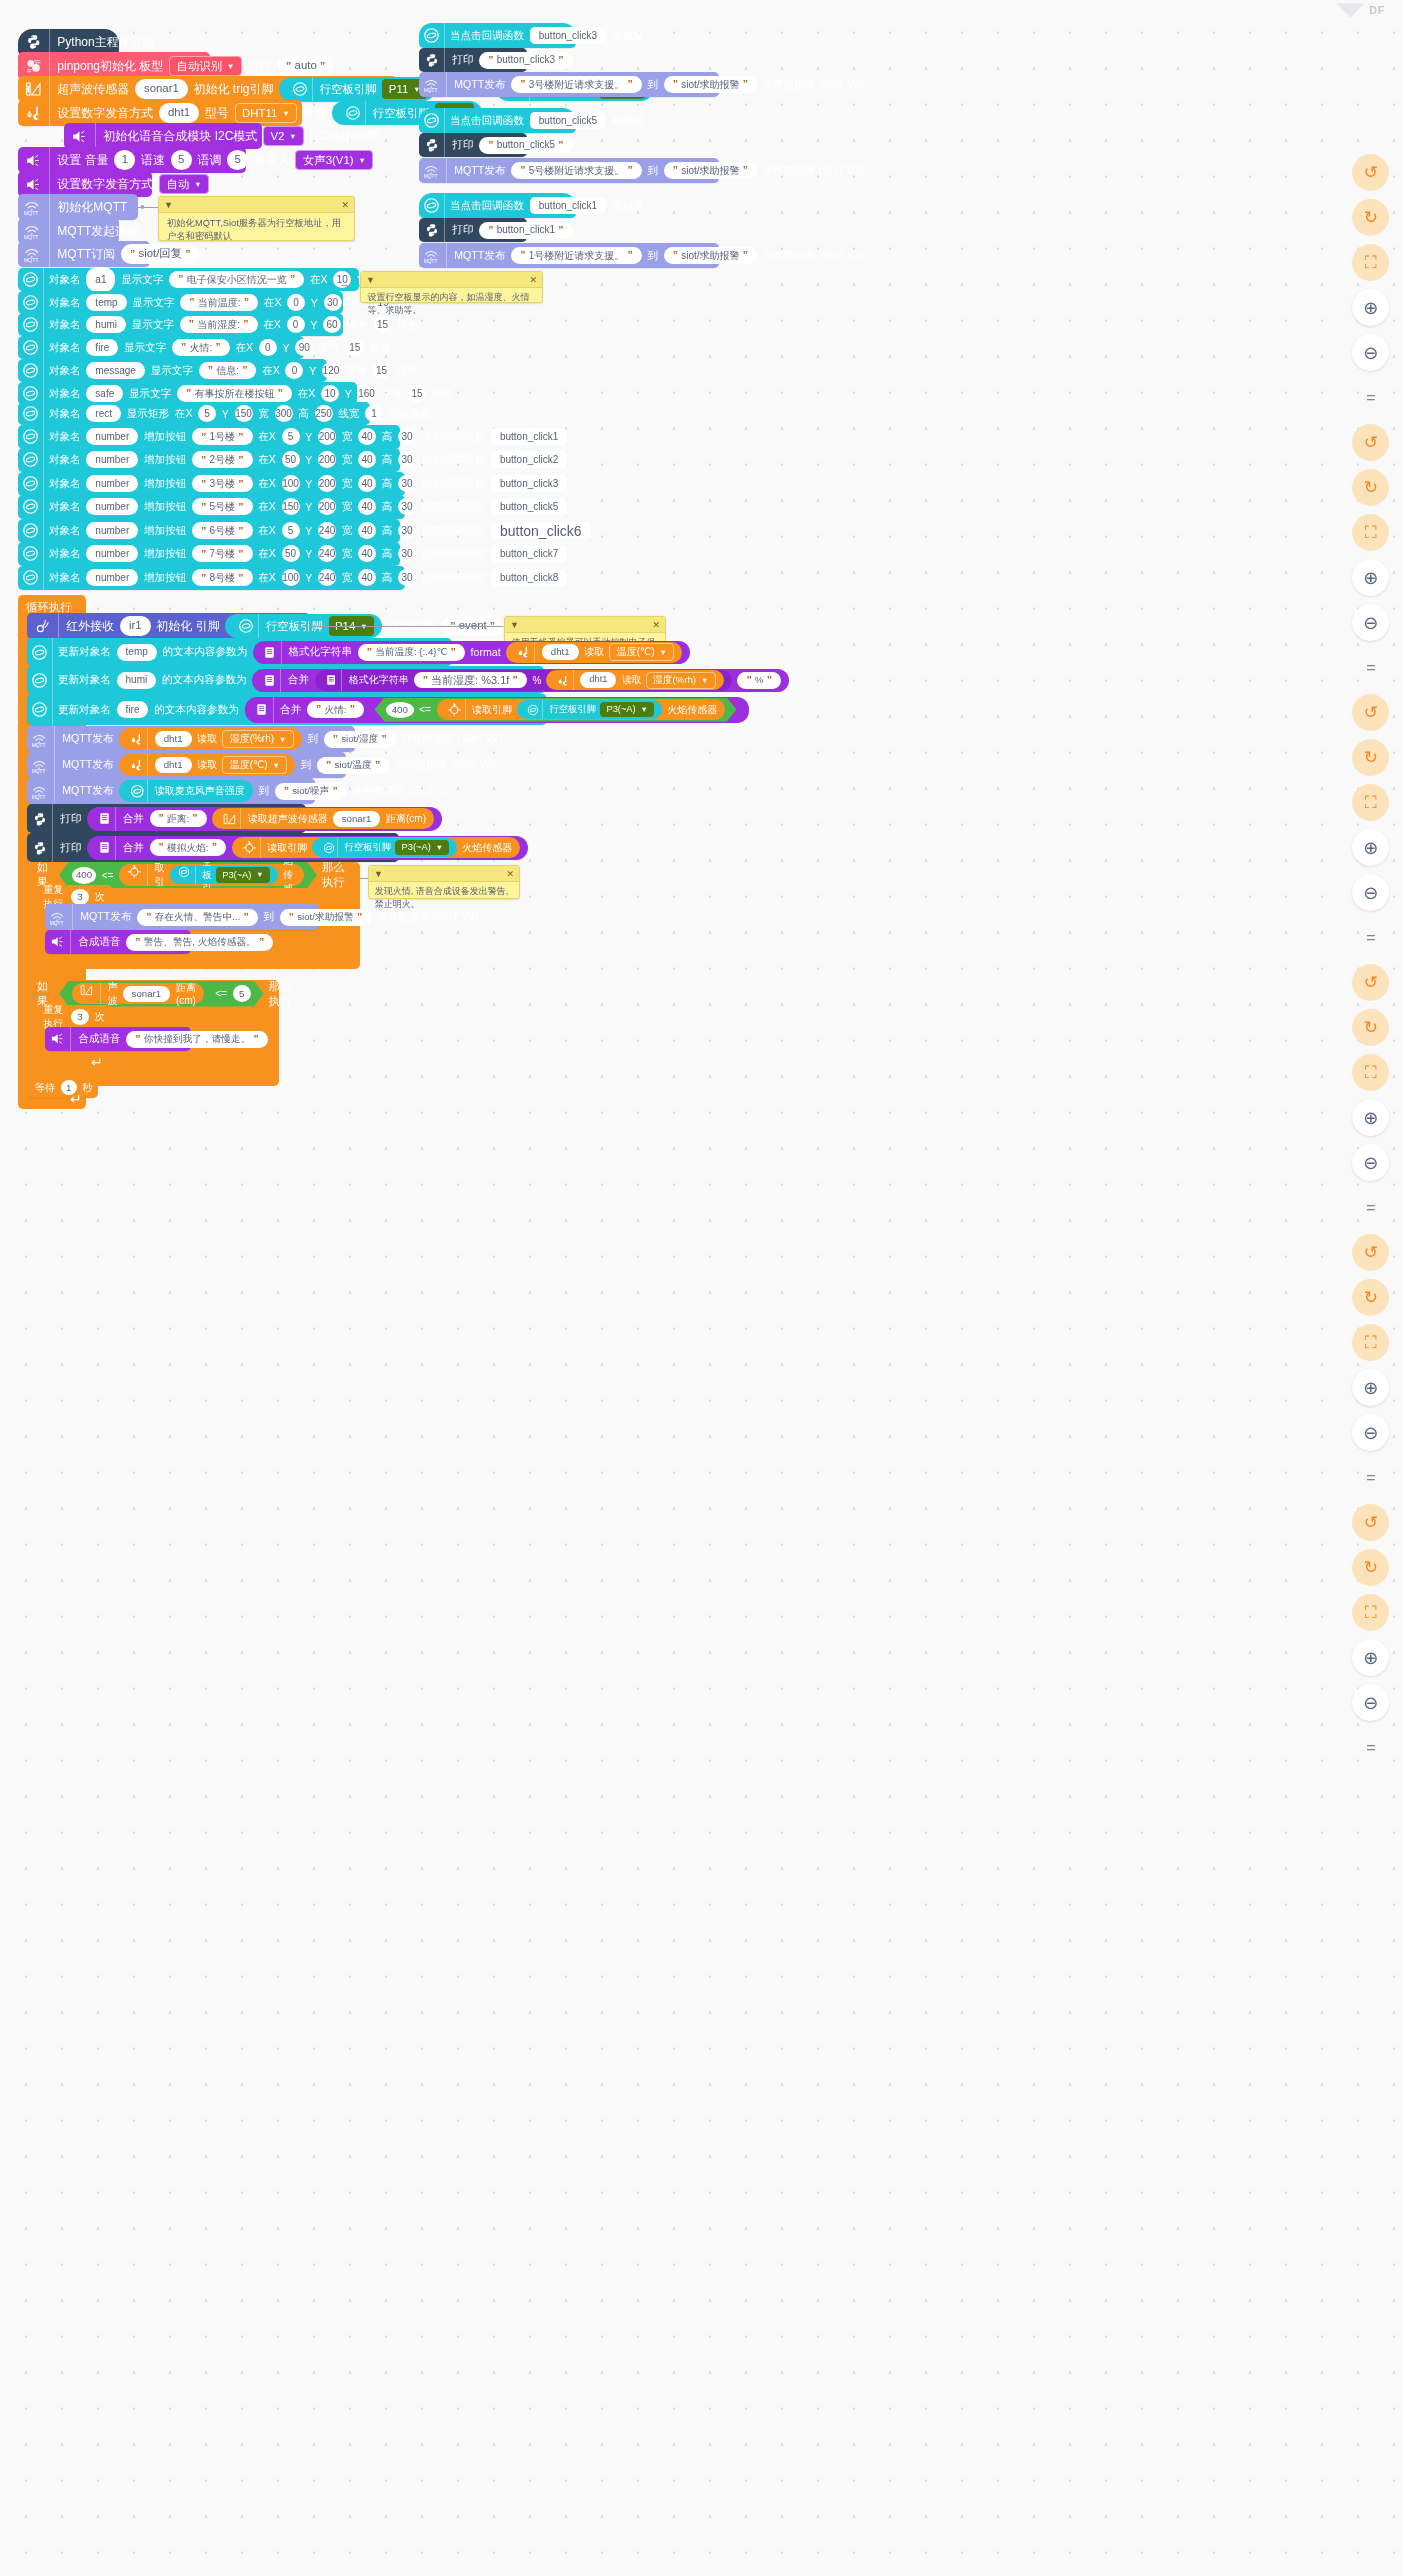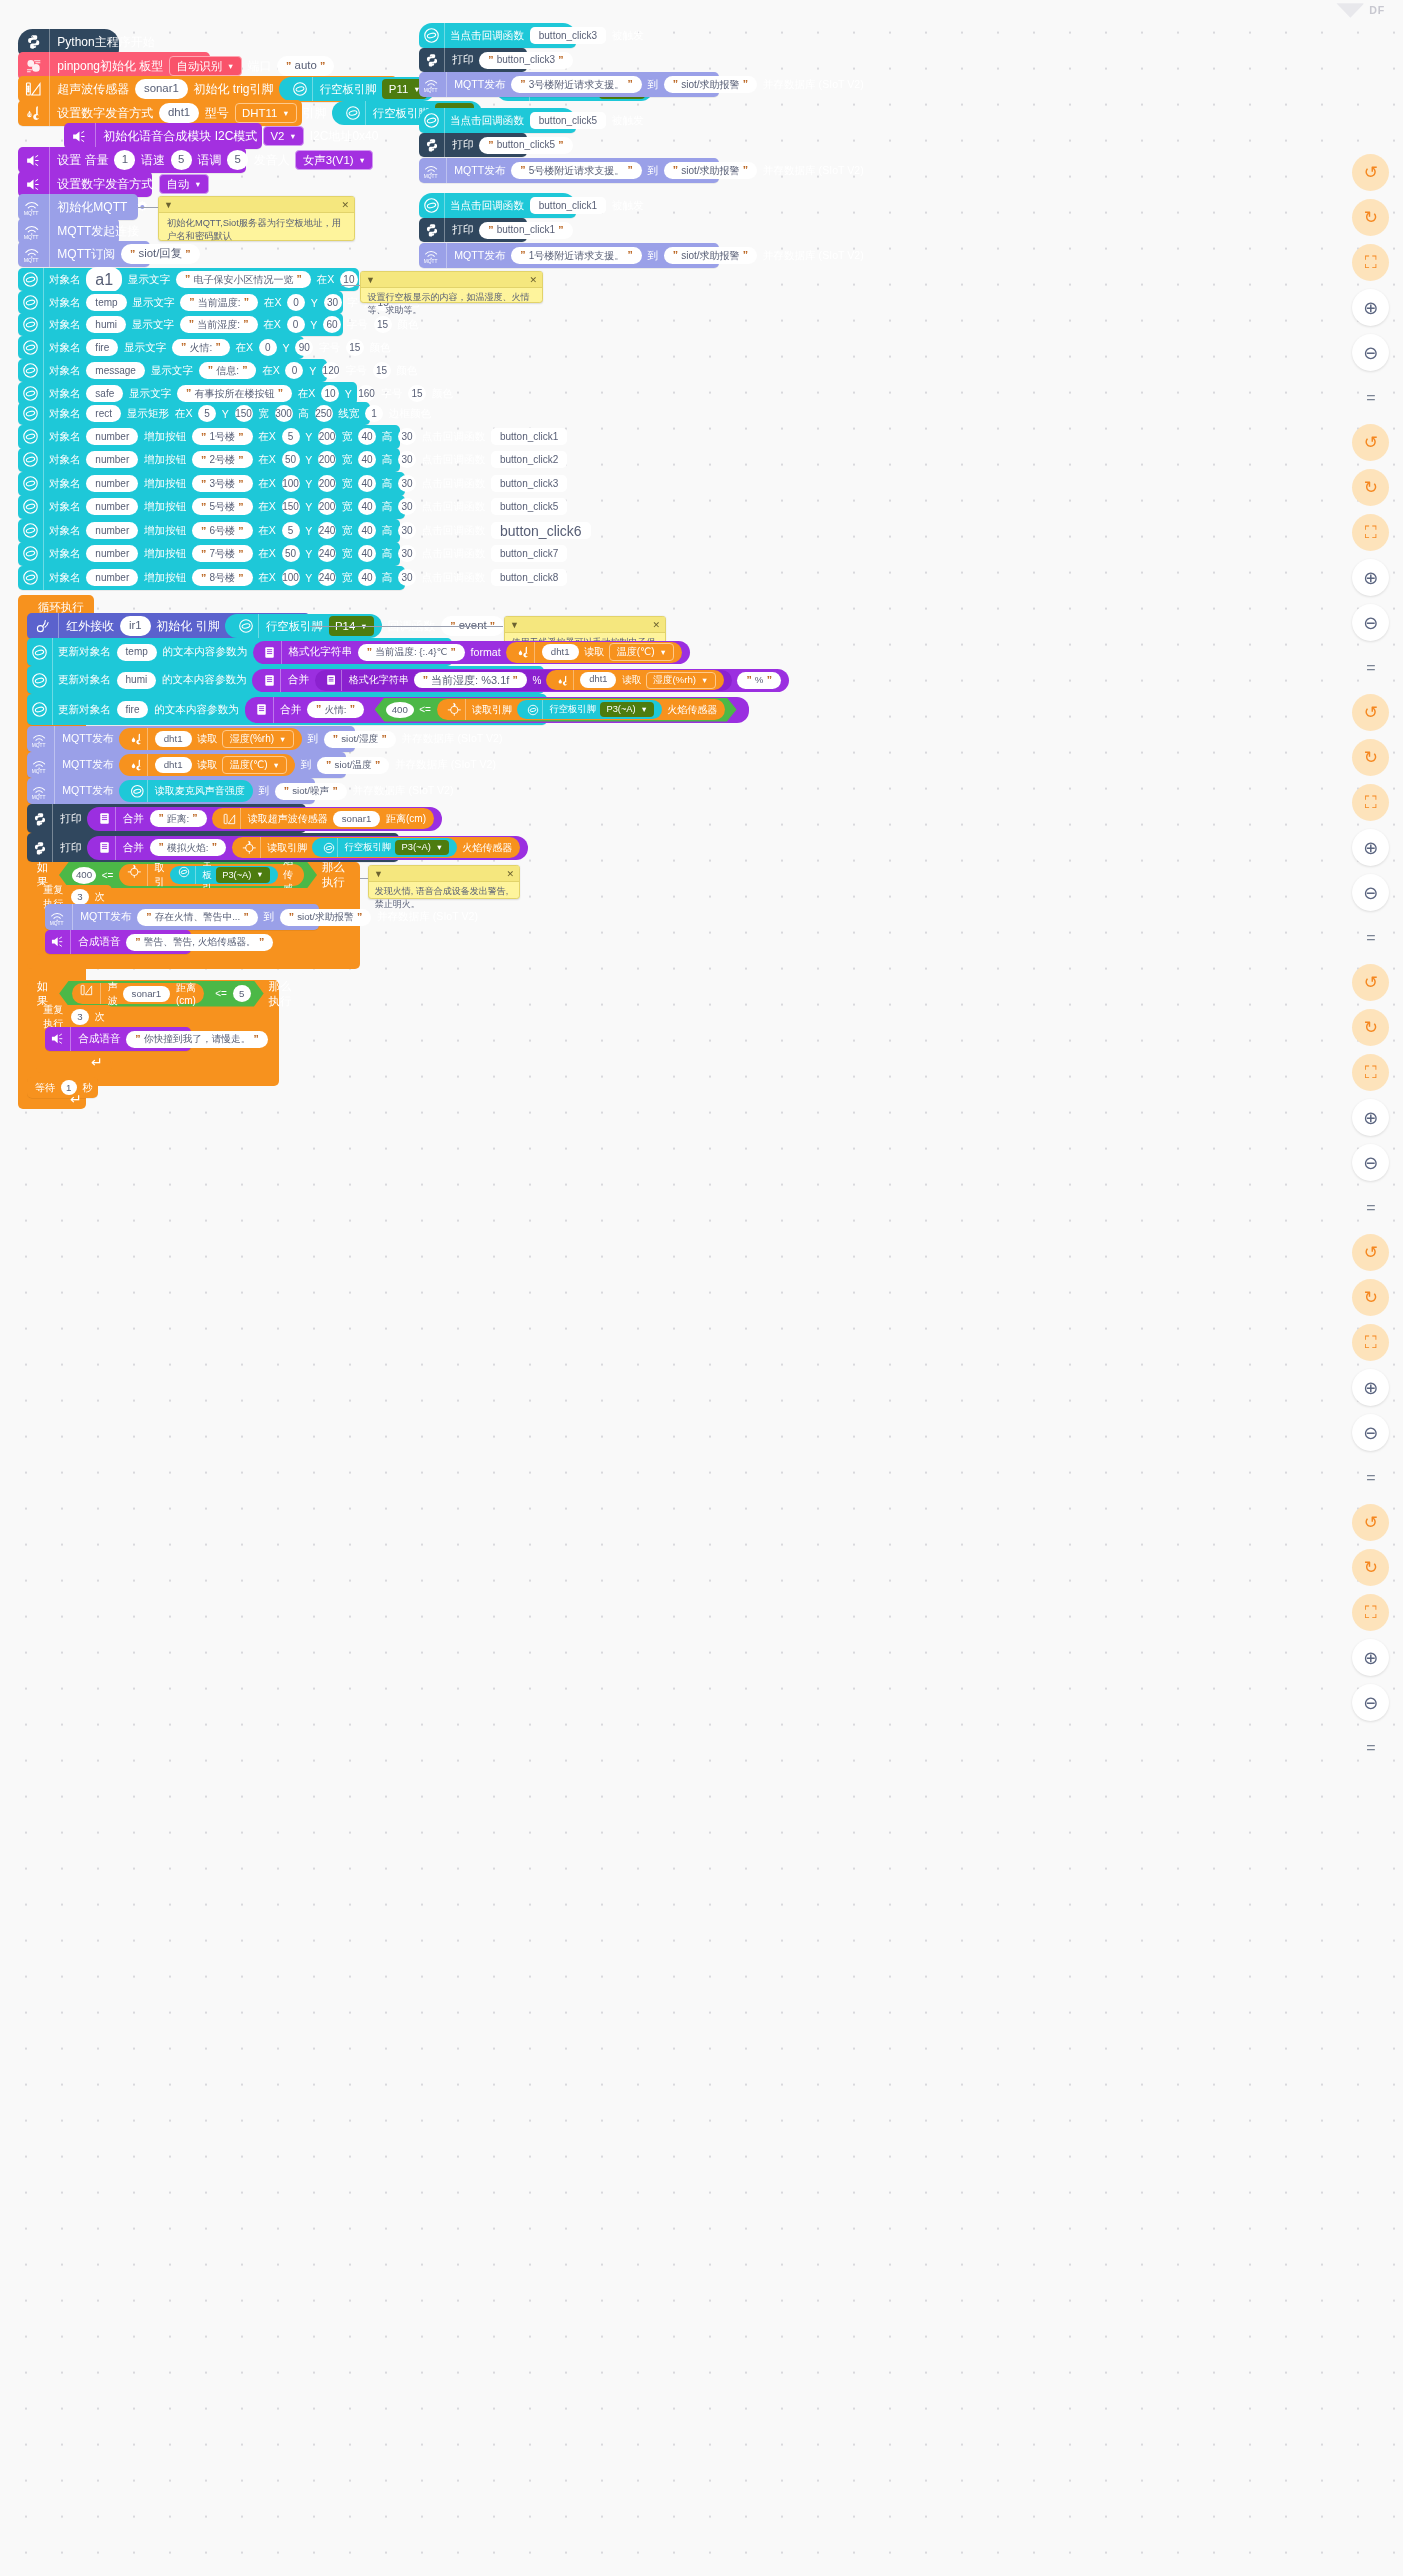--- a/index.html
+++ b/index.html
@@ -352,21 +352,21 @@
 
 <div id="display-rows">
     <div class="blk c-cyan" style="left:18px;top:268px;width:341px;height:23px;">
       <div class="ico" style="flex:0 0 26px;width:26px;margin-right:4.9px;">
         <svg width="17" height="17" viewBox="0 0 24 24" fill="none" stroke="#fff" stroke-width="1.6">
           <ellipse cx="12" cy="12" rx="9.5" ry="9.5"></ellipse>
           <ellipse cx="12" cy="12" rx="6" ry="3" transform="rotate(-14 12 12)"></ellipse>
         </svg>
       </div>
       <span class="lbl" style="font-size:10.6px">对象名</span>
-      <span class="pill" style="height:25px;font-size:16px">a1</span>
+      <span class="pill" style="height:25px;font-size:10px">a1</span>
       <span class="lbl" style="font-size:10.6px">显示文字</span>
       <span class="pill str" style="height:17px;font-size:10px">电子保安小区情况一览</span>
       <span class="lbl" style="font-size:10.6px">在X</span>
       <span class="pill num" style="height:17px;font-size:10px;min-width:18px">10</span>
       <span class="lbl" style="font-size:10.6px">Y</span>
       <span class="pill num" style="height:17px;font-size:10px;min-width:18px">0</span>
       <span class="lbl" style="font-size:10.6px">字号</span>
       <span class="pill num" style="height:17px;font-size:10px;min-width:18px">15</span>
       <span class="lbl" style="font-size:10.6px">颜色</span>
       <span class="swatch" style="background:#1300ff"></span>
@@ -657,21 +657,21 @@
       <span class="lbl" style="font-size:10.6px">宽</span>
       <span class="pill num" style="height:17px;font-size:10px;min-width:18px">40</span>
       <span class="lbl" style="font-size:10.6px">高</span>
       <span class="pill num" style="height:17px;font-size:10px;min-width:18px">30</span>
       <span class="lbl" style="font-size:10.6px">点击回调函数</span>
       <span class="pill code" style="height:17px;font-size:10px">button_click8</span>
     </div>
   </div>
 
 <div class="cwrap" style="left:18px;top:595px;width:68px;height:514px;"></div>
-<div class="cwrap" style="left:18px;top:595px;width:64px;height:24px;margin-left:12px;">
+<div class="cwrap" style="left:18px;top:595px;width:64px;height:24px;">
   <div class="hat" style="height:24px;padding:0 8px;">
     <span>循环执行</span>
   </div>
 </div>
 
 <div class="blk c-ir" style="left:27px;top:613px;width:283px;height:26px;">
   <div class="ico">
     <svg width="17" height="17" viewBox="0 0 24 24" fill="none" stroke="#fff" stroke-width="1.6">
         <circle cx="9" cy="15" r="4.2"></circle>
         <path d="M12.5 11.5C15 9 16 6 16 3.5M15.5 13c2.6-1.6 4-4 4.4-6.6" stroke-linecap="round"></path>

